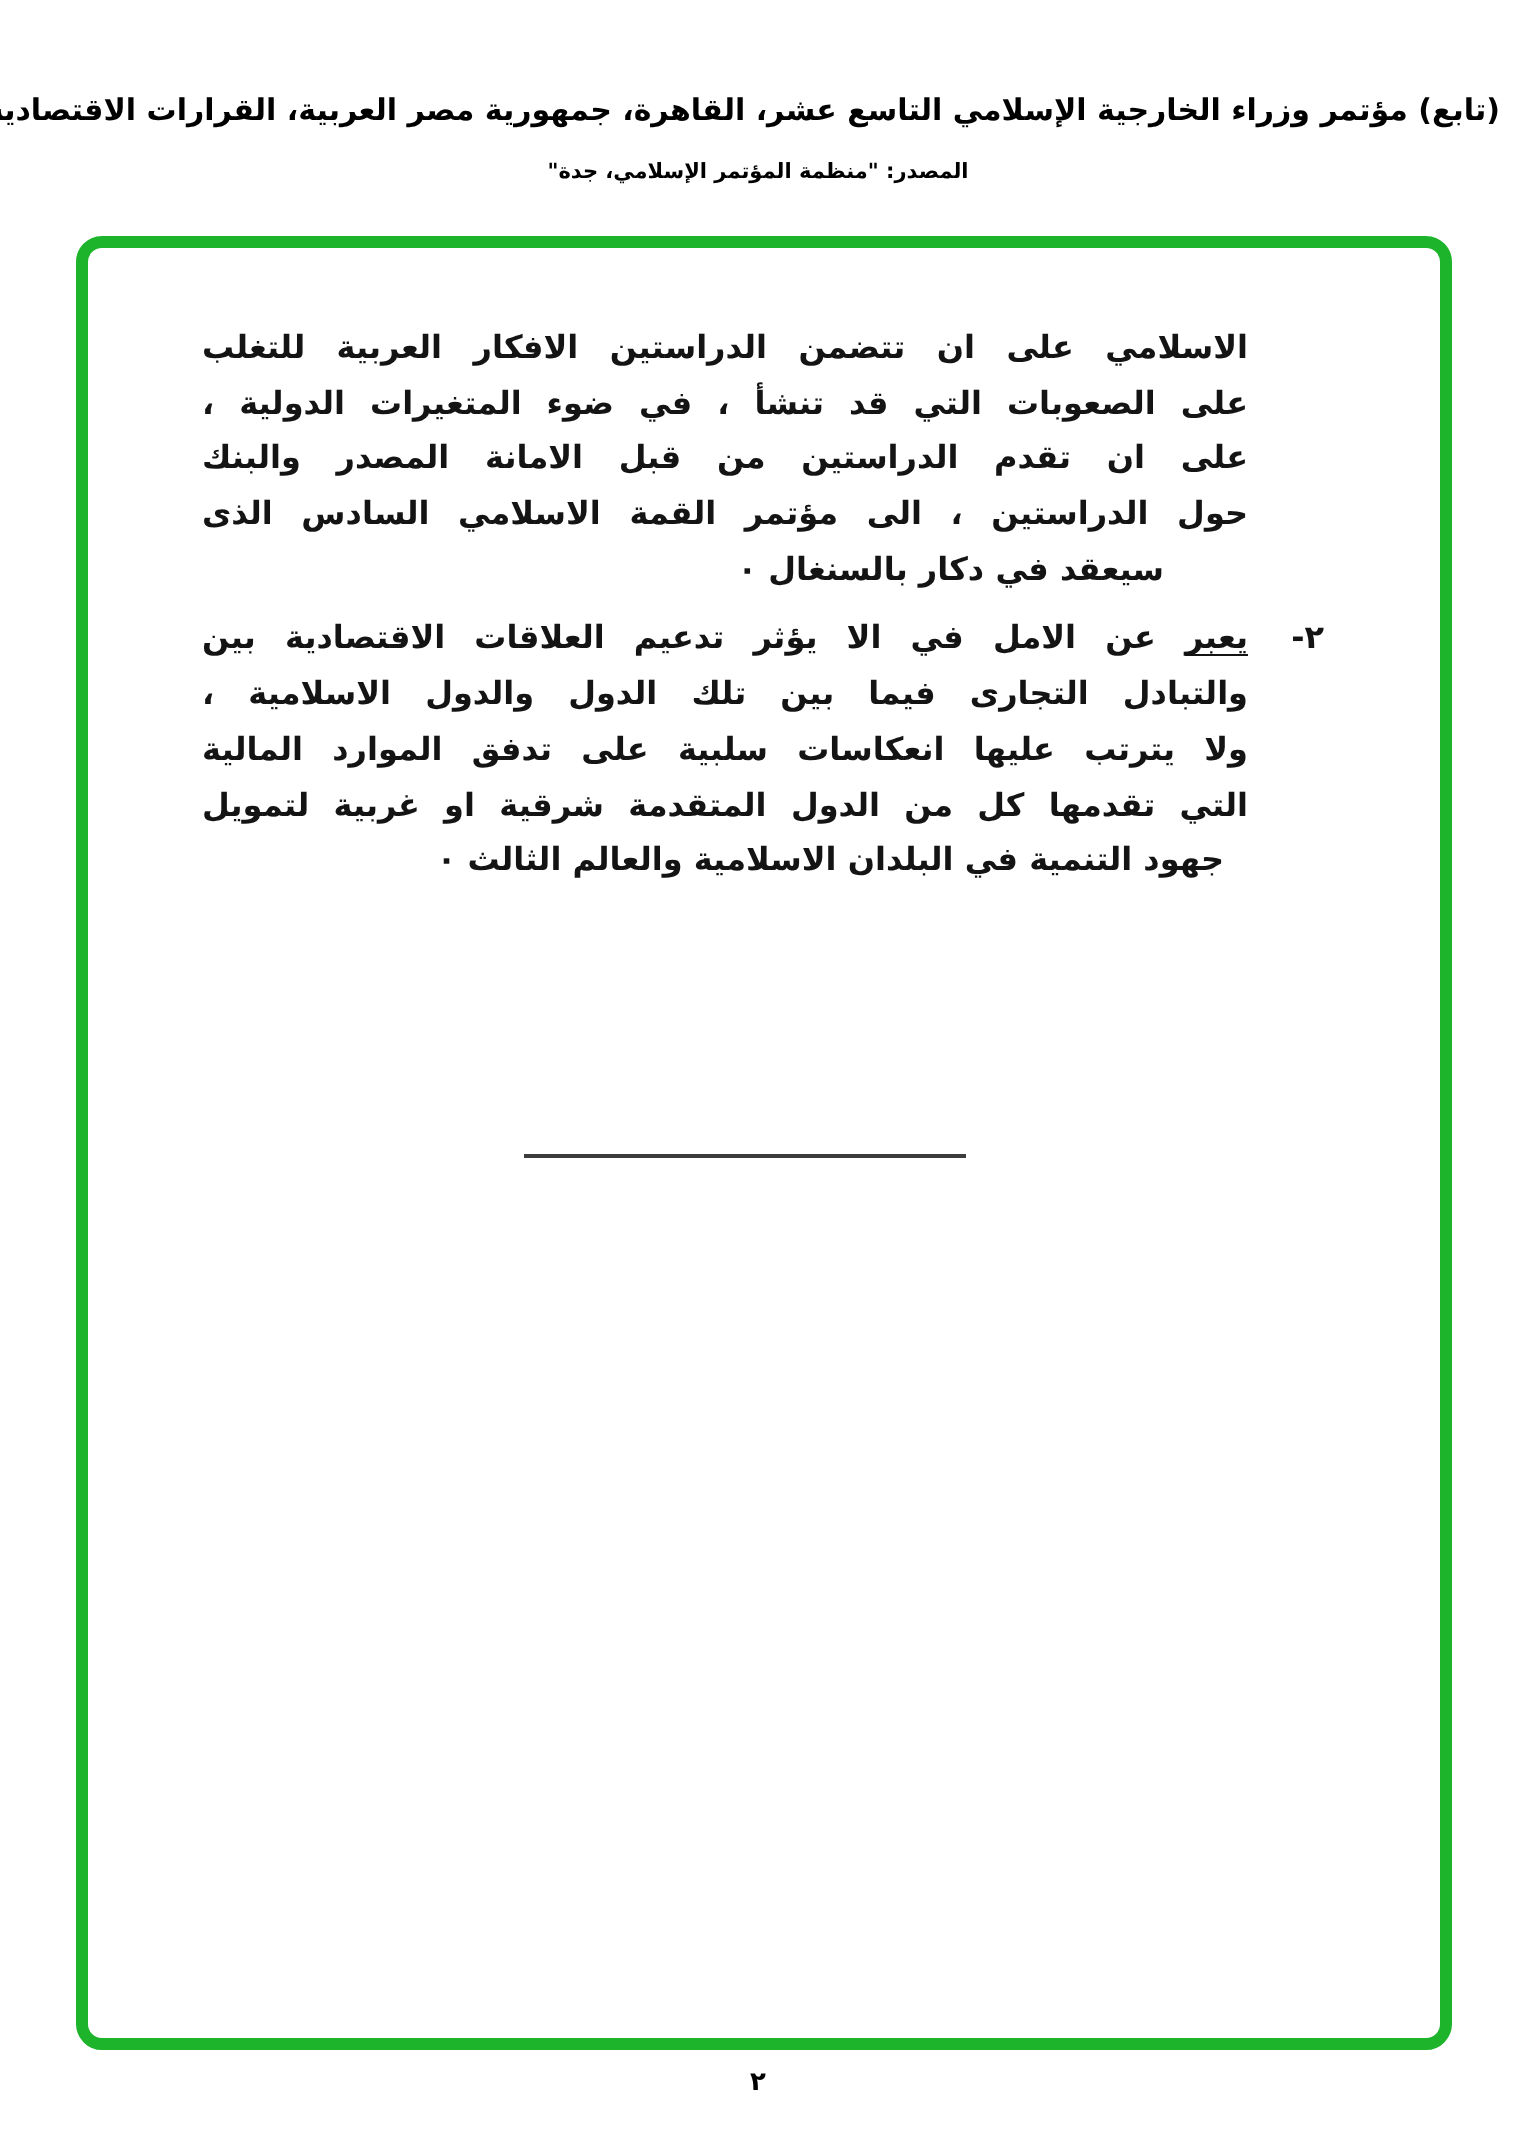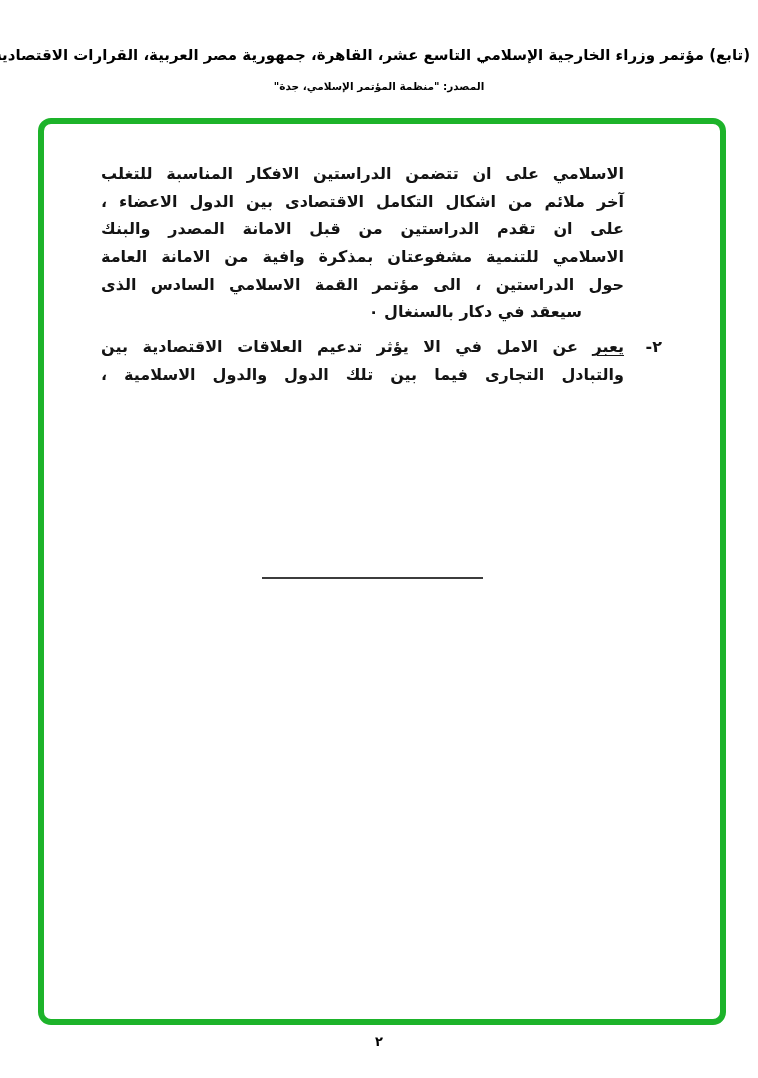--- a/index.html
+++ b/index.html
@@ -129,32 +129,34 @@
 
   <div class="header-title">(تابع) مؤتمر وزراء الخارجية الإسلامي التاسع عشر، القاهرة، جمهورية مصر العربية، القرارات الاقتصادية، القرار الرقم ١٩/١١-أق</div>
 
   <div class="header-source">المصدر:  "منظمة المؤتمر الإسلامي، جدة"</div>
 
   <div class="doc-frame">
 
     <div class="doc-content">
 
       <div class="para para-1">
-        <div class="line">الاسلامي على ان تتضمن الدراستين الافكار المناسبة للتغلب</div>
-        <div class="line">آخر ملائم من اشكال التكامل الاقتصادى بين الدول الاعضاء ،</div>
+        <div class="line">الاسلامي على ان تتضمن الدراستين الافكار العربية للتغلب</div>
+        <div class="line">على الصعوبات التي قد تنشأ ، في ضوء المتغيرات الدولية ،</div>
         <div class="line">على ان تقدم الدراستين من قبل الامانة المصدر والبنك</div>
-        <div class="line">الاسلامي للتنمية مشفوعتان بمذكرة وافية من الامانة العامة</div>
         <div class="line">حول الدراستين ، الى مؤتمر القمة الاسلامي السادس الذى</div>
         <div class="line short indent-lg">سيعقد في دكار بالسنغال ٠</div>
       </div>
 
       <div class="para para-2">
         <div class="para-marker">٢-</div>
         <div class="line"><u>يعبر</u> <span>عن الامل في الا يؤثر تدعيم العلاقات الاقتصادية بين</span></div>
         <div class="line">والتبادل التجارى فيما بين تلك الدول والدول الاسلامية ،</div>
+        <div class="line">ولا يترتب عليها انعكاسات سلبية على تدفق الموارد المالية</div>
+        <div class="line">التي تقدمها كل من الدول المتقدمة شرقية او غربية لتمويل</div>
+        <div class="line short indent-sm">جهود التنمية في البلدان الاسلامية والعالم الثالث ٠</div>
       </div>
 
     </div>
 
     <div class="separator"></div>
 
   </div>
 
   <div class="page-number">٢</div>
 

